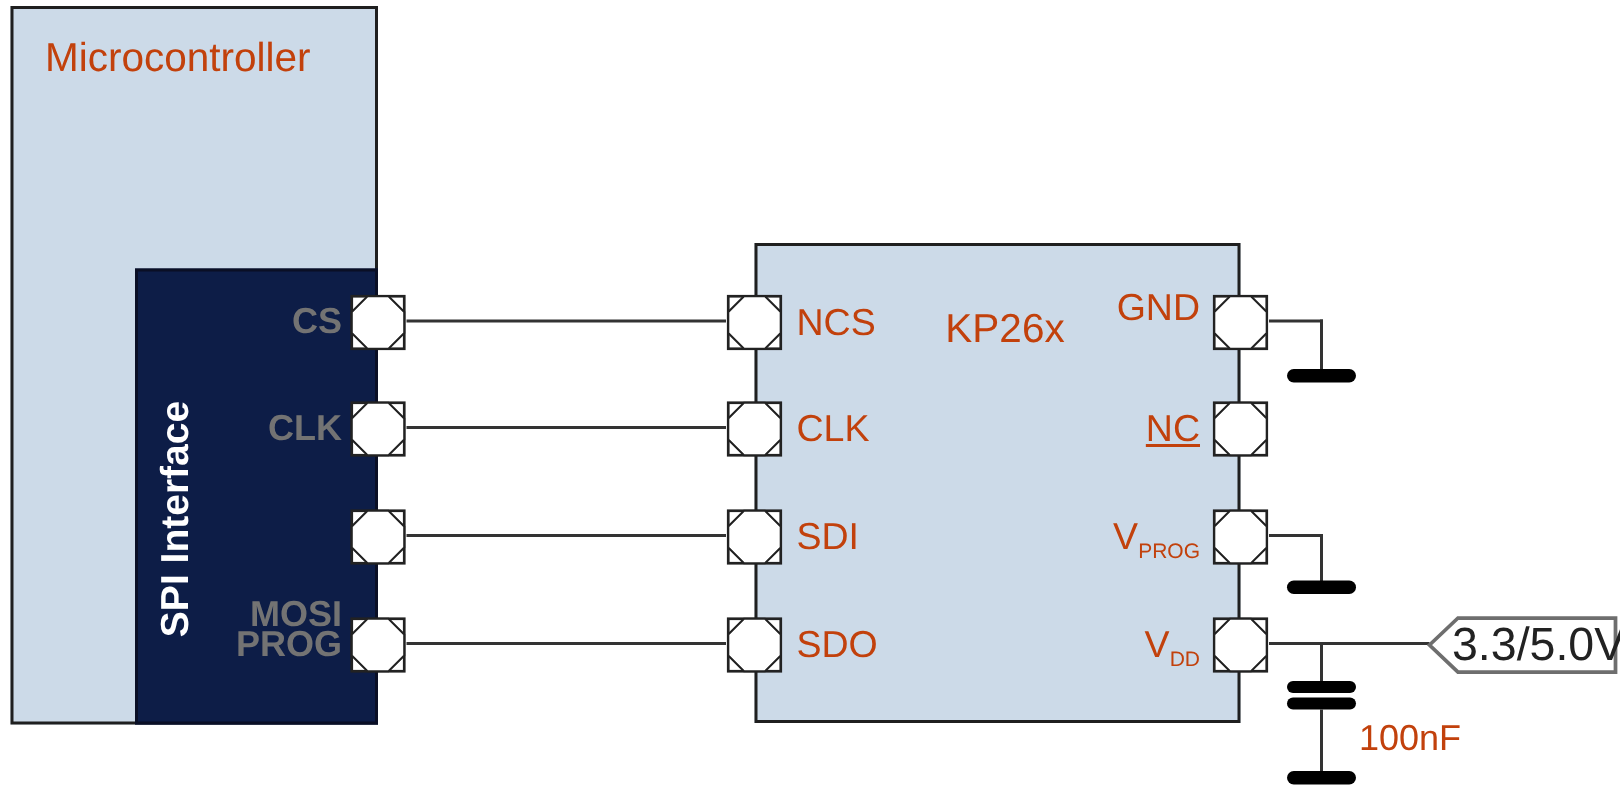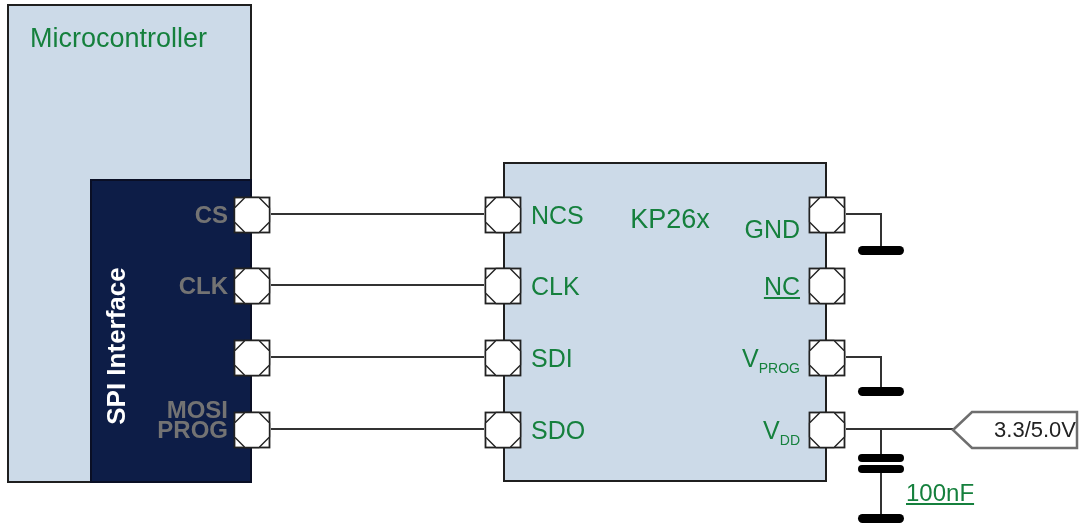--- a/index.html
+++ b/index.html
@@ -18,21 +18,21 @@
   .spi-box{
     left:90px;top:179px;width:162px;height:304px;
     background:#0d1d47;border:2px solid #0a0f25;
   }
   .chip-box{
     left:503px;top:162px;width:324px;height:320px;
     background:#ccdae8;border:2px solid #1f1f1f;
   }
   .lbl{
     position:absolute;height:28px;line-height:28px;
-    color:#15803d;font-size:25px;white-space:nowrap;
+    color:#c2410c;font-size:25px;white-space:nowrap;
   }
   .mcu-title{left:30px;top:22px;font-size:27px;height:32px;line-height:32px;}
   .chip-title{left:600px;top:203px;width:140px;text-align:center;font-size:27px;height:32px;line-height:32px;}
   .spi-label{
     position:absolute;left:-4px;top:331px;width:240px;height:30px;
     line-height:30px;text-align:center;
     color:#ffffff;font-weight:bold;font-size:26px;
     transform:rotate(-90deg);
     transform-origin:center center;
     white-space:nowrap;
@@ -50,23 +50,23 @@
     position:absolute;width:46px;height:9px;
     background:#000000;border-radius:4.5px;
   }
   .cap-plate{
     position:absolute;width:46px;height:8px;
     background:#000000;border-radius:4px;
   }
   .flag{position:absolute;left:950px;top:410px;width:130px;height:40px;}
   .flag-text{
     position:absolute;left:968px;top:416px;width:108px;height:28px;
-    line-height:28px;text-align:right;color:#222222;font-size:22px;
+    line-height:28px;text-align:left;color:#222222;font-size:31px;
   }
-  .cap-lbl{left:906px;top:479px;font-size:24px;text-decoration:underline;}
+  .cap-lbl{left:906px;top:479px;font-size:24px;}
 </style>
 </head>
 <body>
 
 <div id="canvas">
 
   <div class="box mcu-box"></div>
   <div class="lbl mcu-title">Microcontroller</div>
 
   <div class="box spi-box"></div>
@@ -104,21 +104,21 @@
   <div class="lbl mcu-pin-lbl" style="top:201px;">CS</div>
   <div class="lbl mcu-pin-lbl" style="top:272px;">CLK</div>
   <div class="lbl mcu-pin-lbl" style="top:348px;margin-top:48px;">MOSI</div>
   <div class="lbl mcu-pin-lbl" style="top:416px;">PROG</div>
 
   <div class="lbl chip-left-lbl" style="top:201px;">NCS</div>
   <div class="lbl chip-left-lbl" style="top:272px;">CLK</div>
   <div class="lbl chip-left-lbl" style="top:344px;">SDI</div>
   <div class="lbl chip-left-lbl" style="top:416px;">SDO</div>
 
-  <div class="lbl chip-right-lbl" style="top:215px;">GND</div>
+  <div class="lbl chip-right-lbl" style="top:191px;">GND</div>
   <div class="lbl chip-right-lbl" style="top:272px;text-decoration:underline;">NC</div>
   <div class="lbl chip-right-lbl" style="top:344px;"><span>V</span><span class="sub">PROG</span></div>
   <div class="lbl chip-right-lbl" style="top:416px;"><span>V</span><span class="sub">DD</span></div>
 
   <svg class="pin" style="left:233px;top:196px;" viewBox="0 0 38 38">
       <rect x="1.5" y="1.5" width="35" height="35" fill="#ffffff" stroke="#222222" stroke-width="1.8"></rect>
       <polygon points="12,1.5 26,1.5 36.5,12 36.5,26 26,36.5 12,36.5 1.5,26 1.5,12" fill="#ffffff" stroke="#222222" stroke-width="1.4"></polygon>
     </svg>
   <svg class="pin" style="left:233px;top:267px;" viewBox="0 0 38 38">
       <rect x="1.5" y="1.5" width="35" height="35" fill="#ffffff" stroke="#222222" stroke-width="1.8"></rect>

